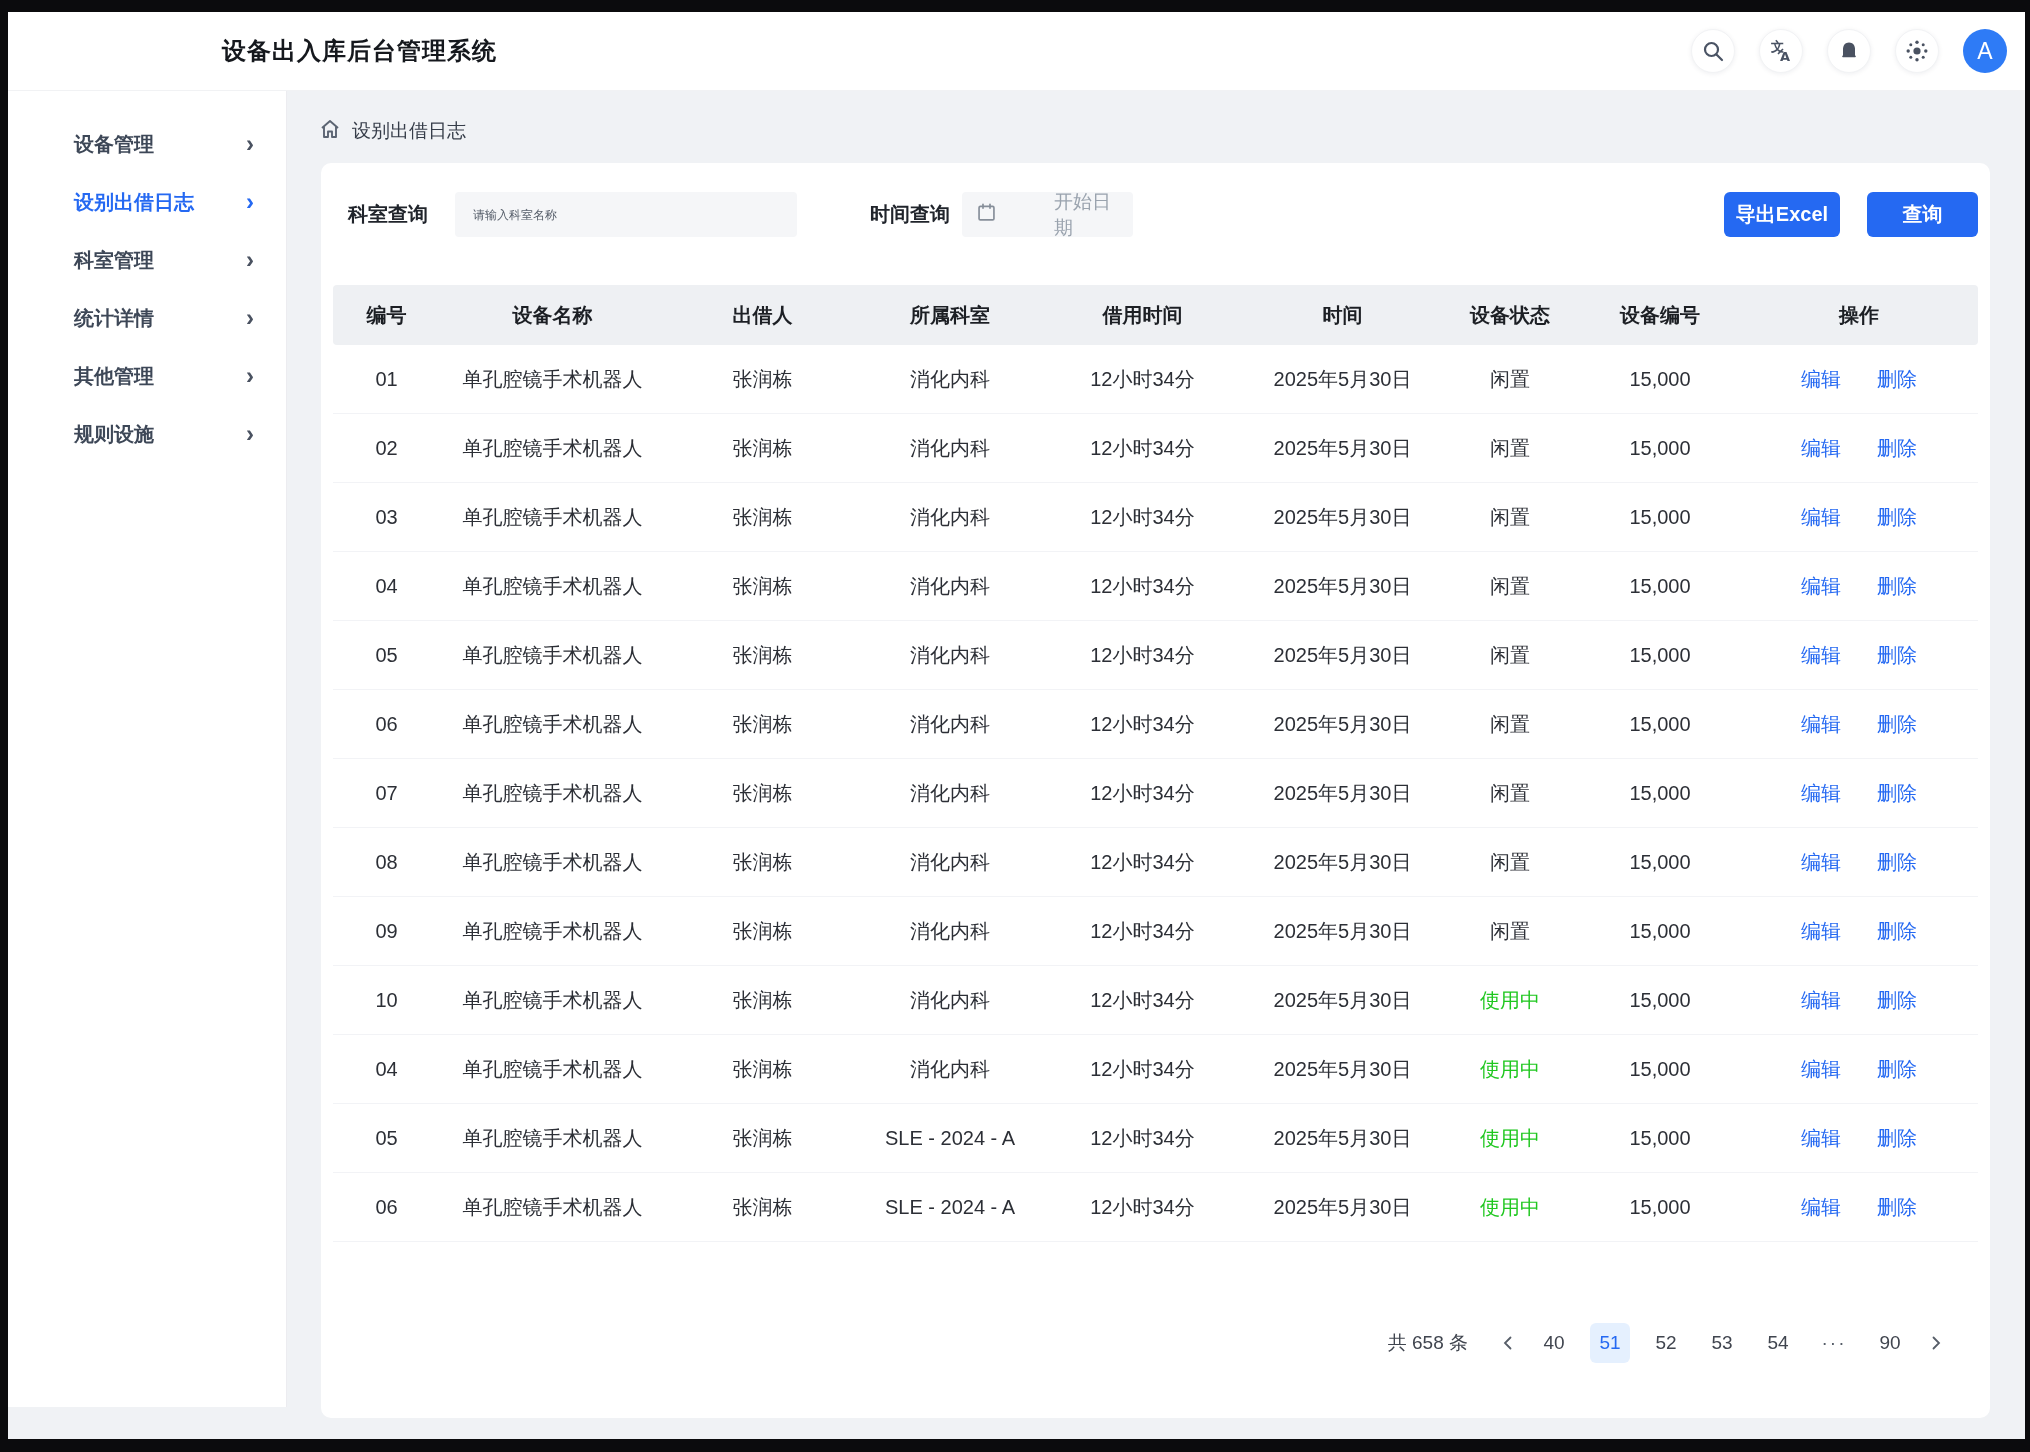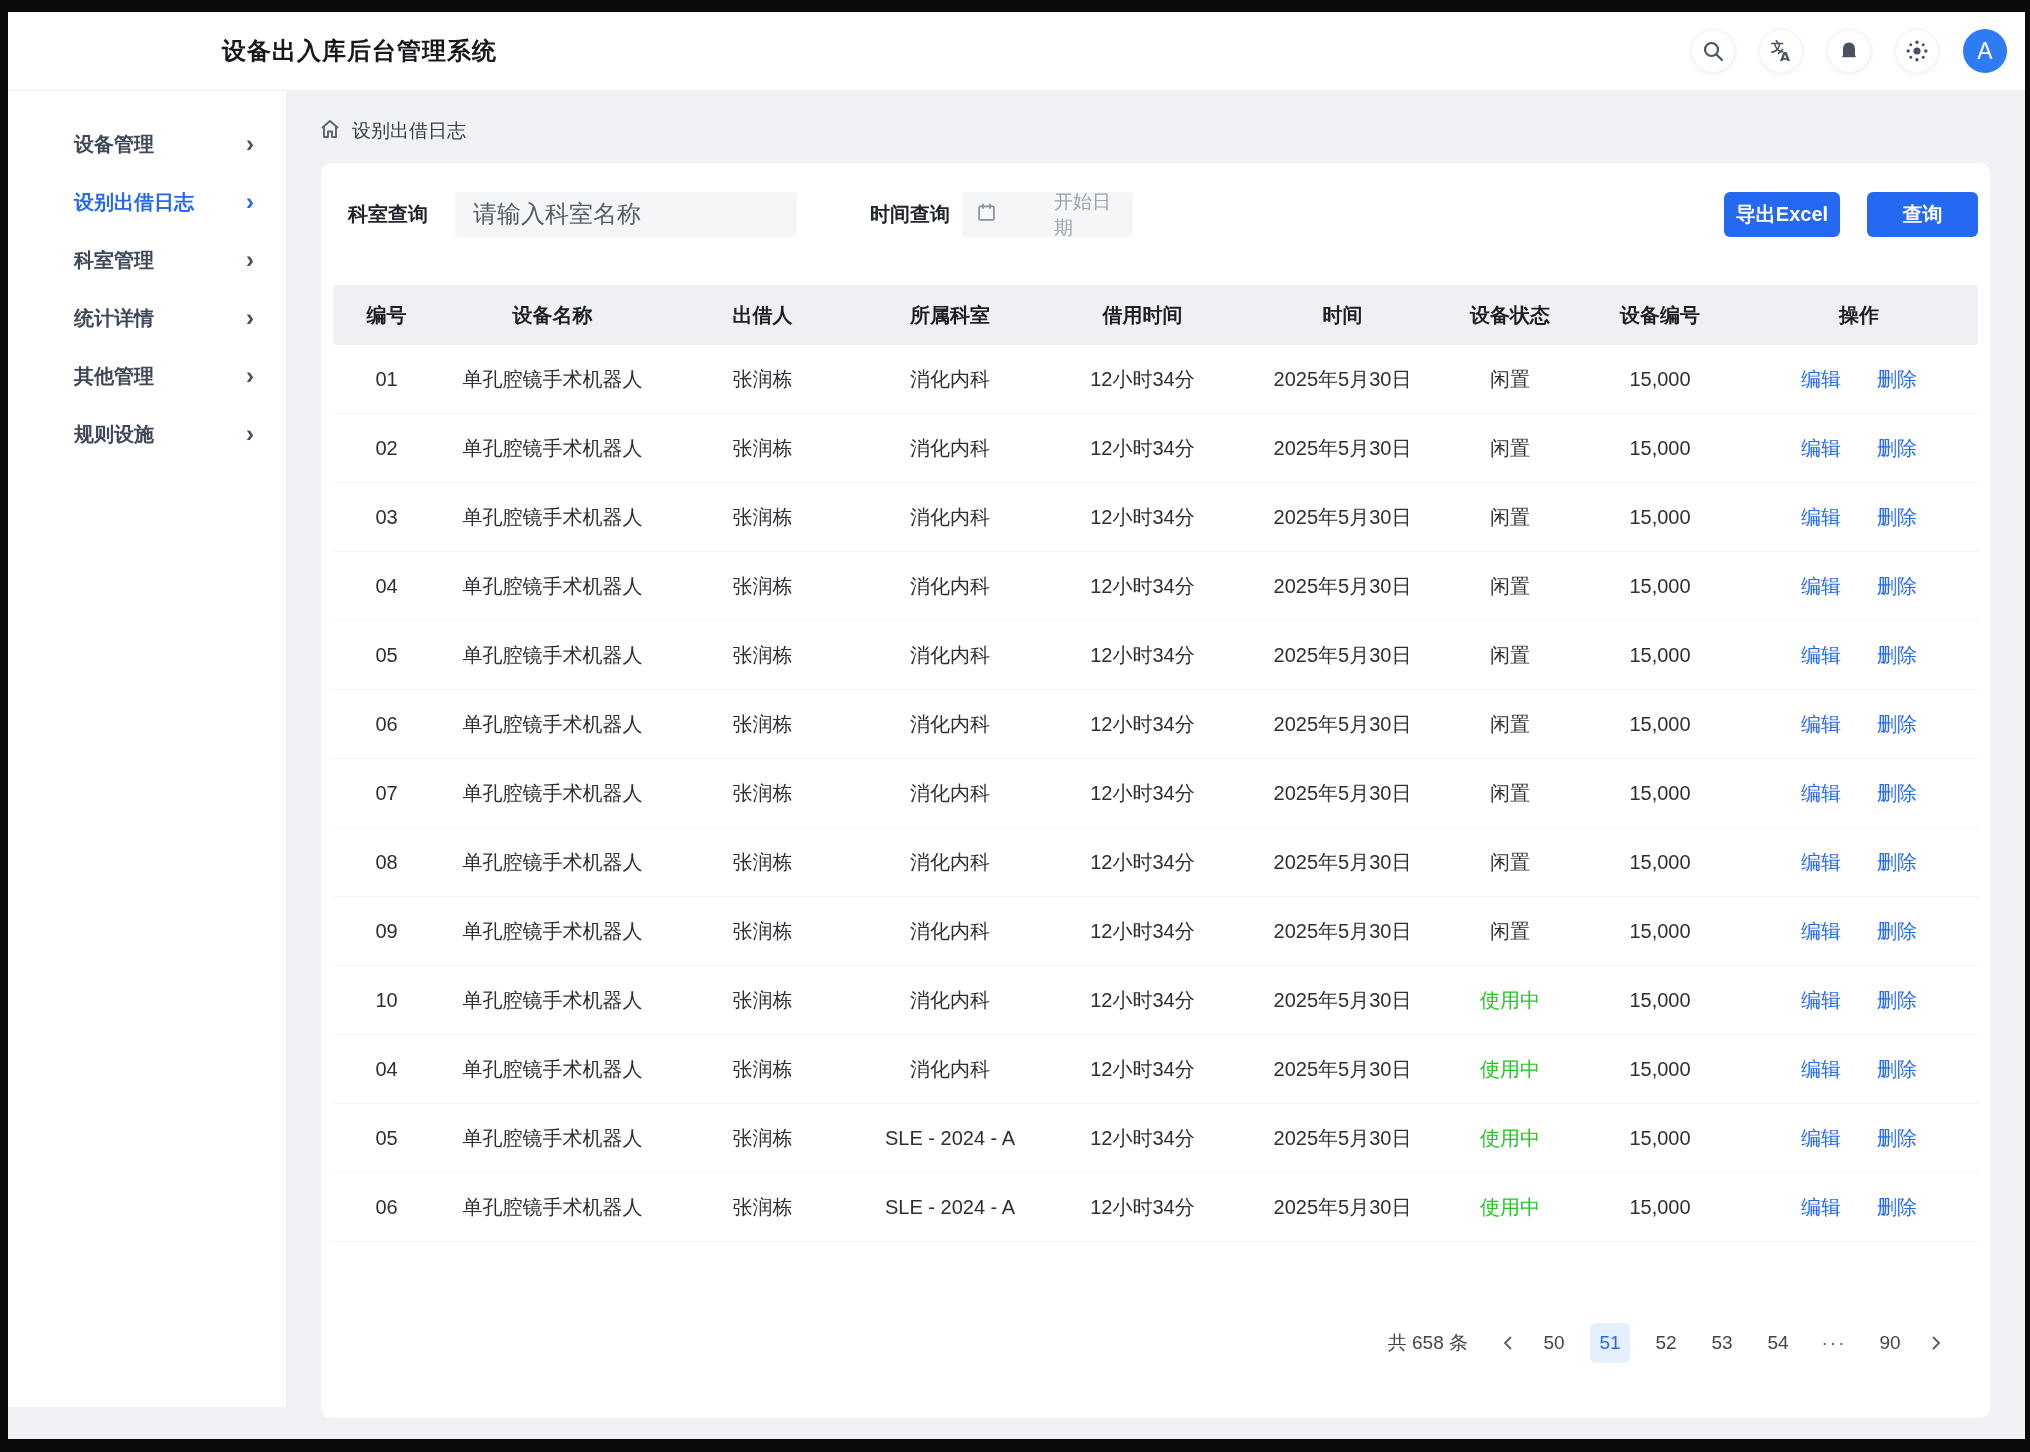--- a/index.html
+++ b/index.html
@@ -47,22 +47,22 @@
   .breadcrumb { display:flex; align-items:center; gap:10px; font-size:19px; color:#363d49; margin-bottom:19px; height:26px; }
   
   .card {
     background:#fff; border-radius:10px; width:1669px; height:1255px;
     margin-left:3px; position:relative; padding-top:29px;
   }
   .filters { display:flex; align-items:center; height:45px; padding-left:27px; padding-right:12px; }
   .filter-label { font-size:20px; font-weight:bold; color:#20242b; white-space:nowrap; }
   .dept-input {
     width:342px; height:45px; margin-left:27px; background:#f5f6f8; border:none; outline:none;
-    border-radius:4px; padding:0 18px; font-size:24px; color:#b91c1c;
-    font-family:Liberation Serif, serif;
+    border-radius:4px; padding:0 18px; font-size:12px; color:#b91c1c;
+    font-family:Liberation Sans, sans-serif;
   }
   .dept-input::placeholder { color:#545c68; opacity:1; }
   .time-label { margin-left:73px; }
   .datebox {
     width:171px; height:45px; margin-left:12px; background:#f5f6f8; border-radius:4px;
     display:flex; align-items:center; padding:0 14px; gap:13px; cursor:pointer;
   }
   .datebox .ph { font-size:19px; color:#9aa3ae;margin-left:44px; }
   .spacer { flex:1; }
   .btn {
@@ -430,21 +430,21 @@
         </div>
 
         <div class="pagination">
           <span class="pg-total">共 658 条</span>
           <span class="pg-chev">
             <svg width="16" height="16" viewBox="0 0 16 16" fill="none" stroke="#565d68" stroke-width="1.8" stroke-linecap="round">
                 <path d="M10.5 2.5 L5 8 L10.5 13.5"></path>
               </svg>
           </span>
           <span id="pg-items" style="display: flex; gap: 16px;">
-              <span class="pg-item">50</span>
+              <span class="pg-item">40</span>
               <span class="pg-item active">51</span>
               <span class="pg-item">52</span>
               <span class="pg-item">53</span>
               <span class="pg-item">54</span>
               <span class="pg-item dots">···</span>
               <span class="pg-item">90</span>
             </span>
           <span class="pg-chev">
             <svg width="16" height="16" viewBox="0 0 16 16" fill="none" stroke="#565d68" stroke-width="1.8" stroke-linecap="round">
                 <path d="M5.5 2.5 L11 8 L5.5 13.5"></path>

